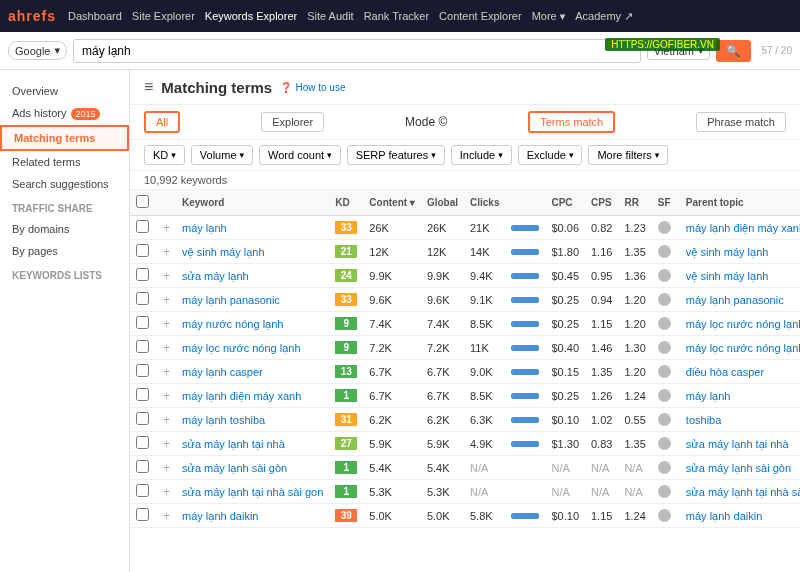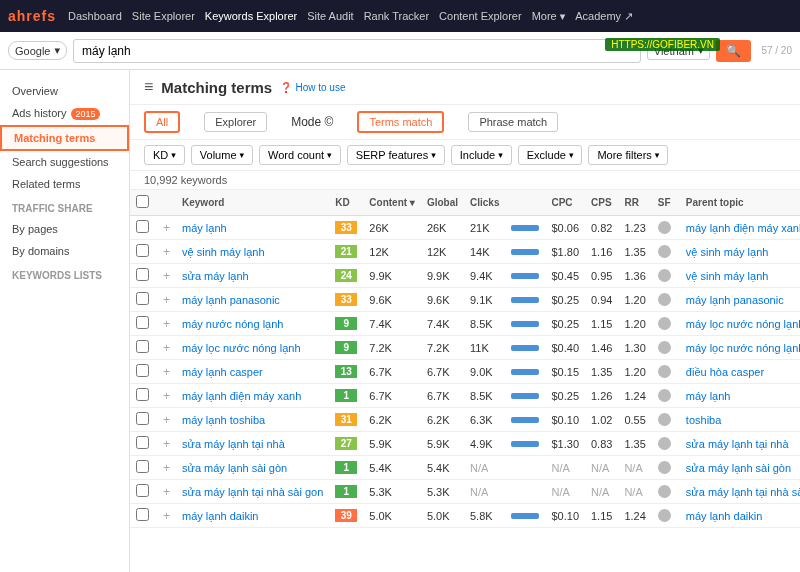--- a/index.html
+++ b/index.html
@@ -31,21 +31,21 @@
 
     
     .content { flex: 1; overflow: hidden; background: #fff; }
 
     
     .content-header { padding: 8px 14px; border-bottom: 1px solid #eee; display: flex; align-items: center; gap: 8px; }
     .content-title { font-size: 15px; font-weight: bold; color: #333; }
     .how-to { font-size: 10px; color: #0074d9; cursor: pointer; }
 
     
-    .filter-tabs { padding: 6px 14px; display: flex; align-items: center; gap: 24px; border-bottom: 1px solid #eee; }
+    .filter-tabs { padding: 6px 14px; display: flex; align-items: center; gap: 0; border-bottom: 1px solid #eee; justify-content: space-between; }
     .filter-tab { padding: 3px 10px; border-radius: 3px; font-size: 11px; cursor: pointer; border: 1px solid #ccc; background: #fff; color: #444; }
     .filter-tab-mode { display: flex; align-items: center; gap: 3px; }
 
     
     .toolbar { padding: 5px 14px; display: flex; align-items: center; gap: 6px; border-bottom: 1px solid #eee; }
     .toolbar-btn { padding: 3px 8px; border-radius: 3px; border: 1px solid #ccc; background: #fff; font-size: 11px; cursor: pointer; display: flex; align-items: center; gap: 3px; }
     .toolbar-btn::after { content: '▾'; font-size: 9px; }
 
     
     .table-wrapper { overflow: auto; height: calc(572px - 70px - 38px - 34px - 32px - 26px); }
@@ -102,25 +102,25 @@
 
 <div class="main-layout">
 
   <div class="sidebar">
     <div class="sidebar-item">Overview</div>
     <div class="sidebar-item">
       <span>Ads history</span>
       <span class="sidebar-badge">2015</span>
     </div>
     <div class="sidebar-item active" style="border: 2px solid #ff6b35; background:#fff8f5;">Matching terms</div>
+    <div class="sidebar-item">Related terms</div>
     <div class="sidebar-item">Search suggestions</div>
-    <div class="sidebar-item">Related terms</div>
     <div class="sidebar-section-title">Traffic share</div>
+    <div class="sidebar-item">By domains</div>
     <div class="sidebar-item">By pages</div>
-    <div class="sidebar-item">By domains</div>
     <div class="sidebar-section-title">Keywords lists</div>
   </div>
 
   <div class="content">
 
     <div class="content-header">
       <span style="font-size:16px; color:#555;">≡</span>
       <span class="content-title">Matching terms</span>
       <span class="how-to">❓ <span>How to use</span></span>
     </div>

